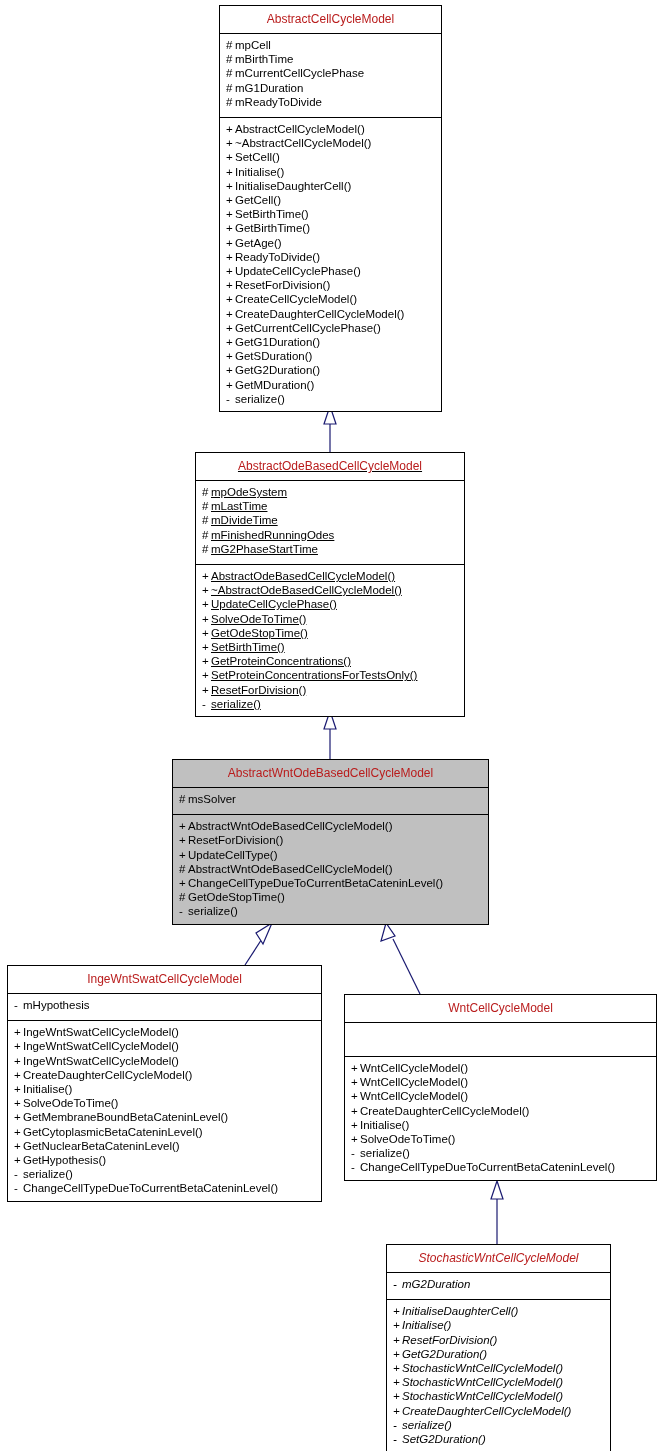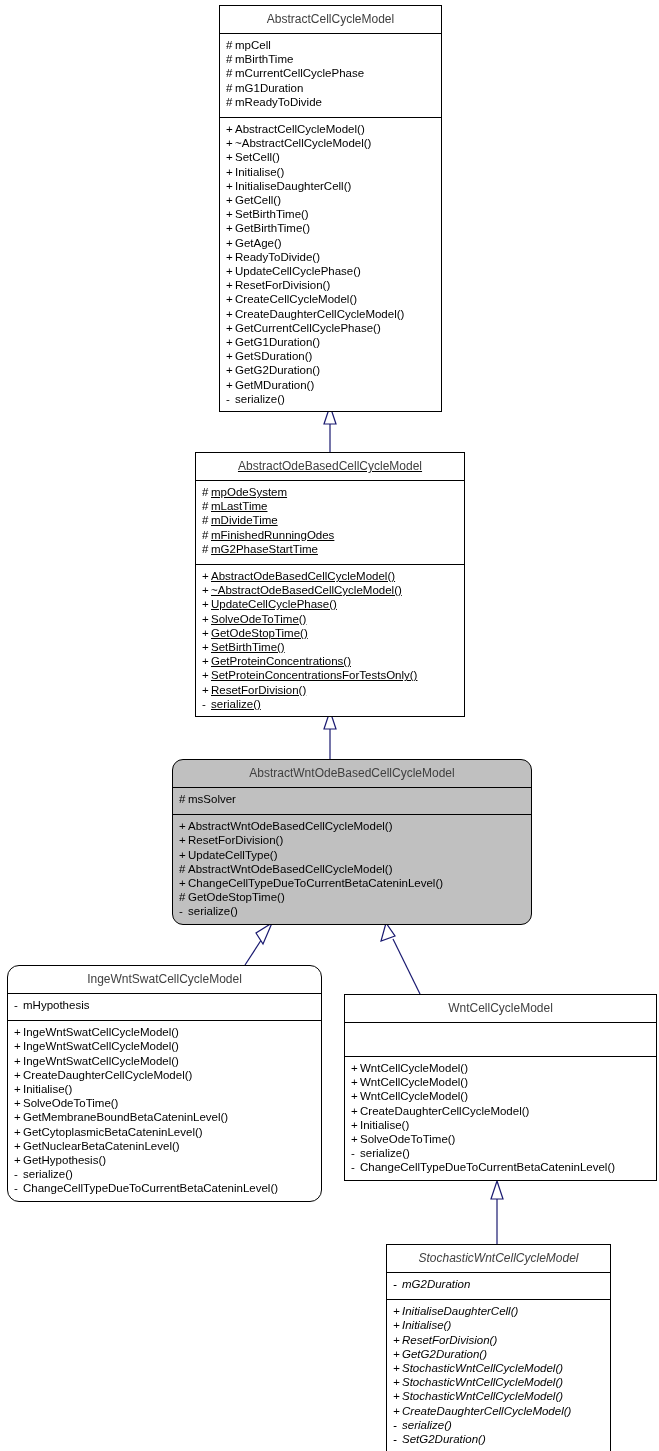--- a/index.html
+++ b/index.html
@@ -34,21 +34,21 @@
     background: #ffffff;
     z-index: 2;
   }
   .uml-class.highlight {
     background: #c0c0c0;
   }
   .cls-title {
     text-align: center;
     font-size: 12px;
     line-height: 14px;
-    color: #404040;
+    color: #b91c1c;
     padding: 6px 4px 7px 4px;
     border-bottom: 1px solid #000000;
     white-space: nowrap;
   }
   .cls-attrs {
     border-bottom: 1px solid #000000;
     padding: 4px 0 8px 0;
     min-height: 10px;
   }
   .cls-ops {
@@ -151,37 +151,37 @@
         <div class="member"><span class="vis">+</span><span>SolveOdeToTime()</span></div>
         <div class="member"><span class="vis">+</span><span>GetOdeStopTime()</span></div>
         <div class="member"><span class="vis">+</span><span>SetBirthTime()</span></div>
         <div class="member"><span class="vis">+</span><span>GetProteinConcentrations()</span></div>
         <div class="member"><span class="vis">+</span><span>SetProteinConcentrationsForTestsOnly()</span></div>
         <div class="member"><span class="vis">+</span><span>ResetForDivision()</span></div>
         <div class="member"><span class="vis">-</span><span>serialize()</span></div>
       </div>
   </div>
 
-  <div class="uml-class highlight" id="box-abstract-wnt-ode-based-cell-cycle-model" style="left:172px; top:759px; width:360px;border-radius:11px;">
+  <div class="uml-class highlight" id="box-abstract-wnt-ode-based-cell-cycle-model" style="left:172px; top:759px; width:317px;">
     <div class="cls-title">AbstractWntOdeBasedCellCycleModel</div>
     <div class="cls-attrs">
         <div class="member"><span class="vis">#</span><span>msSolver</span></div>
       </div>
     <div class="cls-ops">
         <div class="member"><span class="vis">+</span><span>AbstractWntOdeBasedCellCycleModel()</span></div>
         <div class="member"><span class="vis">+</span><span>ResetForDivision()</span></div>
         <div class="member"><span class="vis">+</span><span>UpdateCellType()</span></div>
         <div class="member"><span class="vis">#</span><span>AbstractWntOdeBasedCellCycleModel()</span></div>
         <div class="member"><span class="vis">+</span><span>ChangeCellTypeDueToCurrentBetaCateninLevel()</span></div>
         <div class="member"><span class="vis">#</span><span>GetOdeStopTime()</span></div>
         <div class="member"><span class="vis">-</span><span>serialize()</span></div>
       </div>
   </div>
 
-  <div class="uml-class" id="box-inge-wnt-swat-cell-cycle-model" style="left:7px; top:965px; width:315px;border-radius:12px;">
+  <div class="uml-class" id="box-inge-wnt-swat-cell-cycle-model" style="left:7px; top:965px; width:315px;">
     <div class="cls-title">IngeWntSwatCellCycleModel</div>
     <div class="cls-attrs">
         <div class="member"><span class="vis">-</span><span>mHypothesis</span></div>
       </div>
     <div class="cls-ops">
         <div class="member"><span class="vis">+</span><span>IngeWntSwatCellCycleModel()</span></div>
         <div class="member"><span class="vis">+</span><span>IngeWntSwatCellCycleModel()</span></div>
         <div class="member"><span class="vis">+</span><span>IngeWntSwatCellCycleModel()</span></div>
         <div class="member"><span class="vis">+</span><span>CreateDaughterCellCycleModel()</span></div>
         <div class="member"><span class="vis">+</span><span>Initialise()</span></div>

